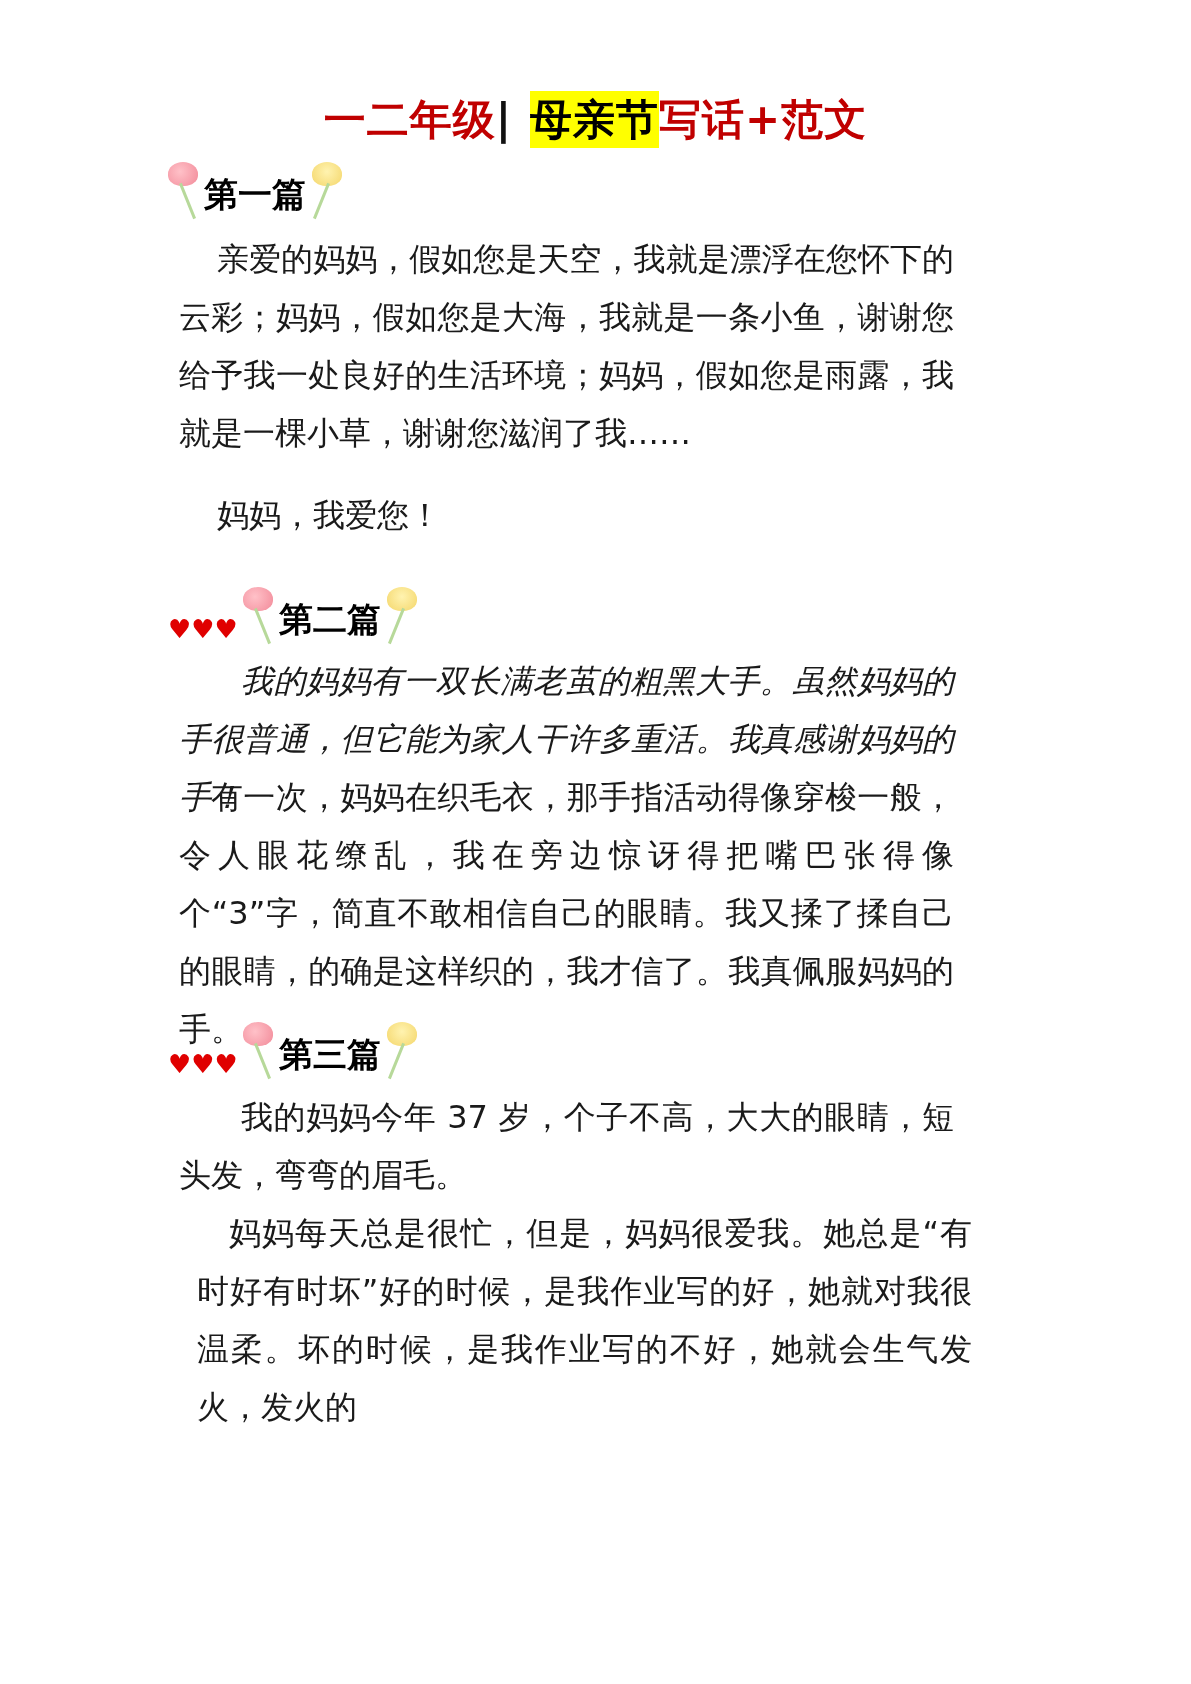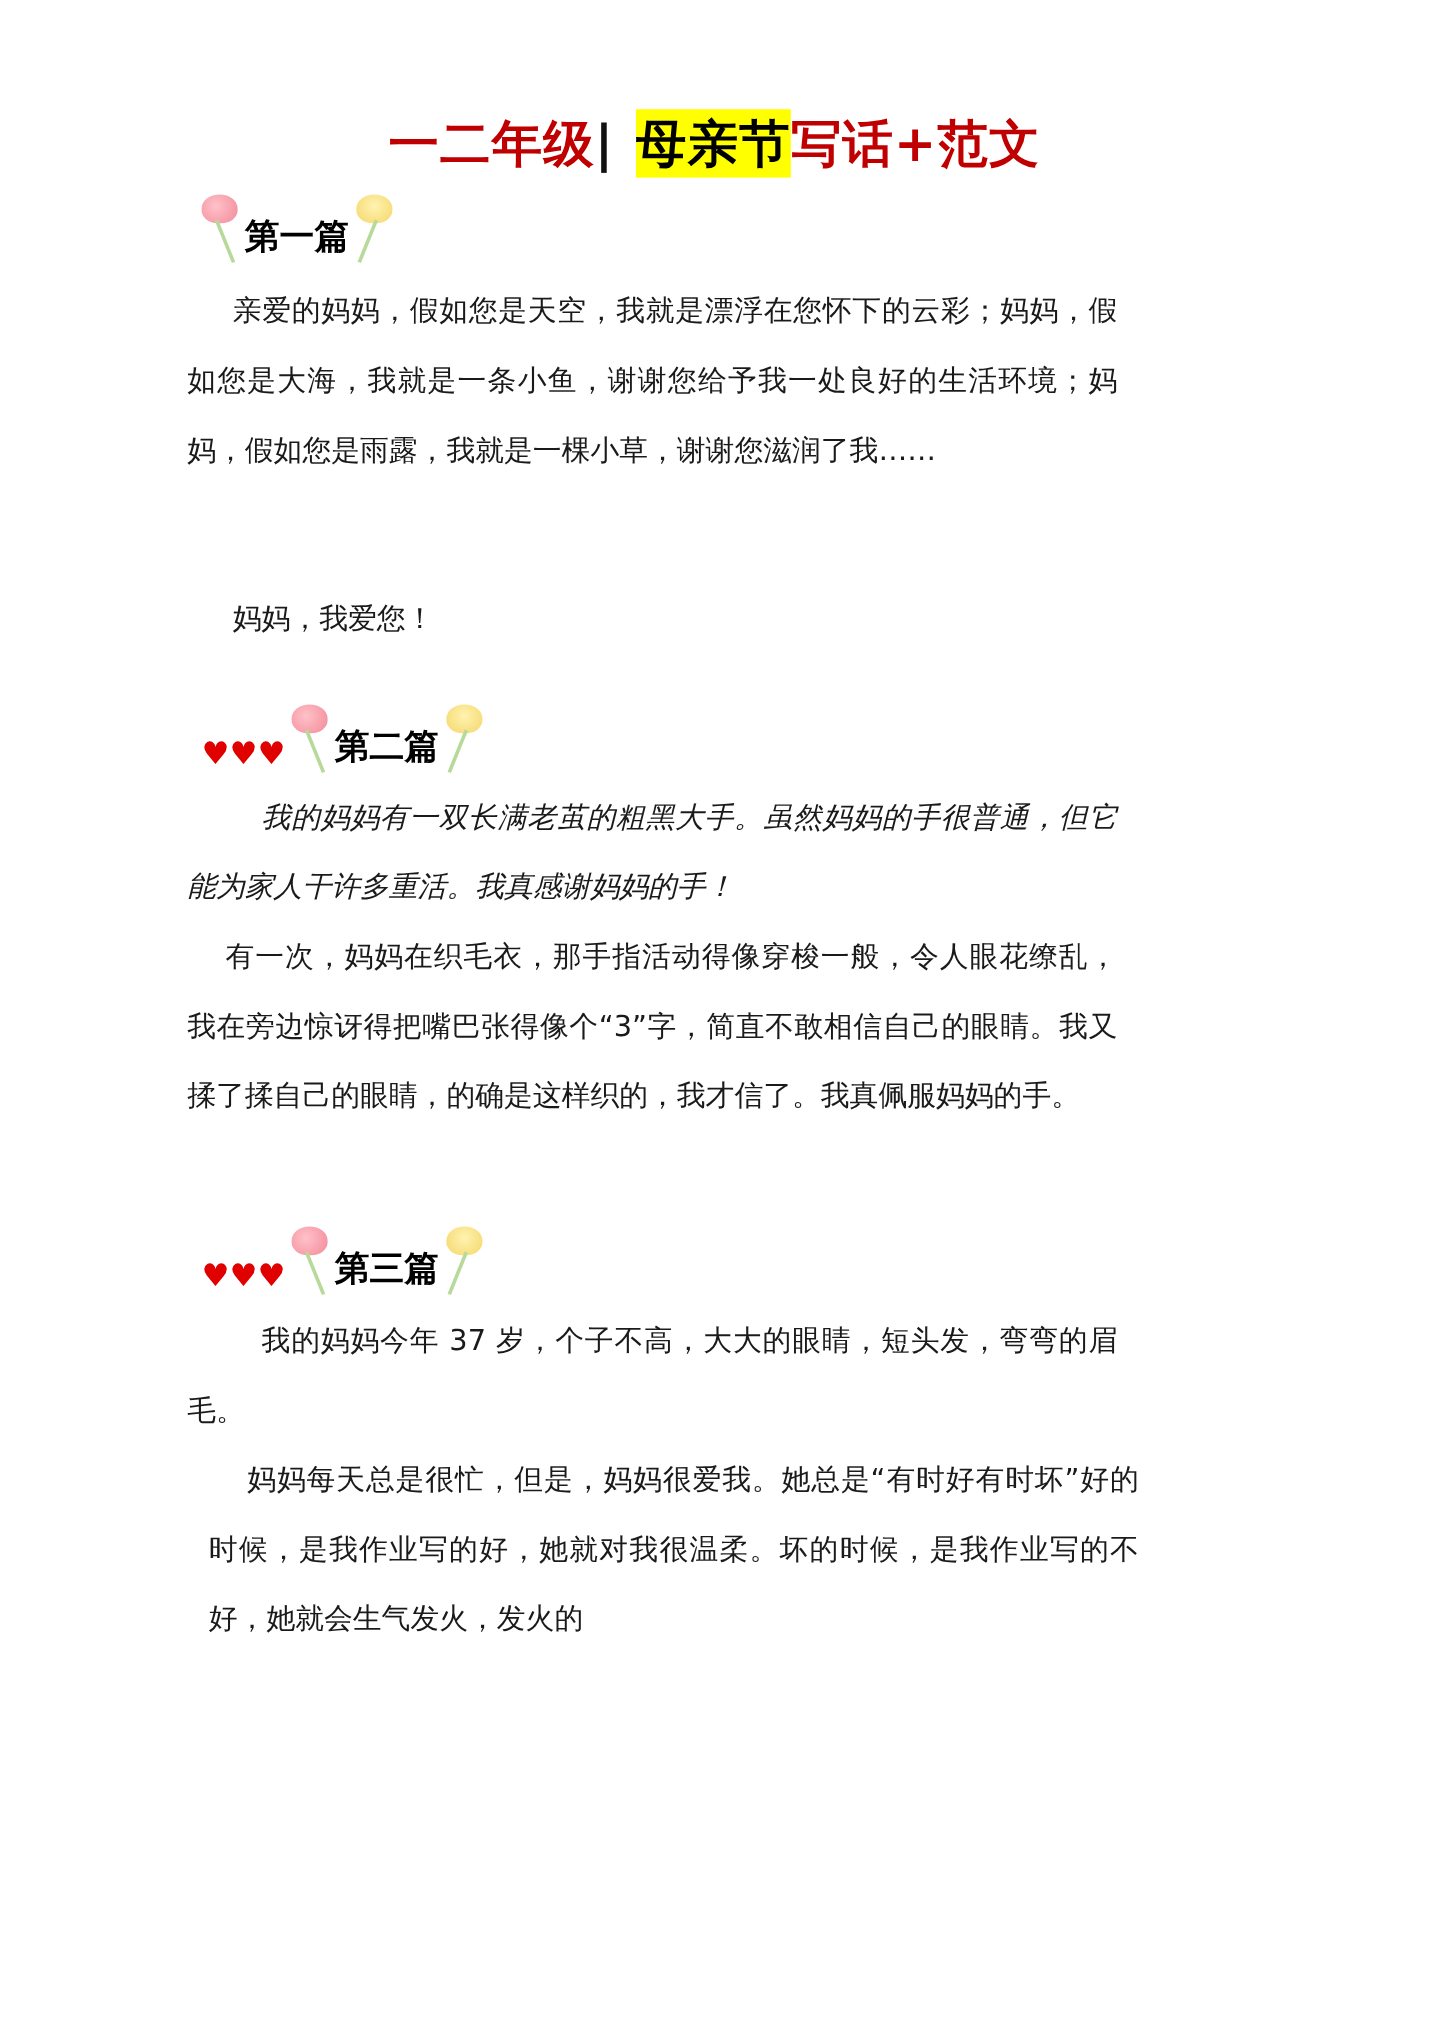--- a/index.html
+++ b/index.html
@@ -12,22 +12,22 @@
   .heading { position:absolute; height:70px; display:flex; align-items:flex-end; }
   .hearts { display:flex; margin-right:8px; margin-bottom:6px; }
   .heart { color:#e00000; font-size:26px; line-height:20px; margin-right:-3px; }
   .flower { width:34px; height:58px; position:relative; }
   .flower .bloom { position:absolute; top:0; width:30px; height:24px; border-radius:50% 50% 45% 45%; }
   .flower .stem { position:absolute; top:20px; width:3px; height:38px; background:#b7d99a; }
   .flower.pink .bloom { left:0; background:radial-gradient(circle at 40% 40%, #ffc1c8, #f28a99); }
   .flower.pink .stem { left:18px; transform:rotate(-22deg); }
   .flower.yellow .bloom { right:0; background:radial-gradient(circle at 50% 40%, #fff3b0, #f4d66a); }
   .flower.yellow .stem { left:12px; transform:rotate(22deg); }
-  .htext { font-size:29px; font-weight:bold; color:#000; margin:0 2px 2px 2px; }
-  .para { position:absolute; left:156px; width:775px; font-size:24px; line-height:58px;
+  .htext { font-size:34px; font-weight:bold; color:#000; margin:0 2px 2px 2px; }
+  .para { position:absolute; left:179px; width:775px; font-size:32px; line-height:58px;
           color:#1a1a1a; text-align:justify; }
 </style>
 </head>
 <body>
 
 <div class="title">
   <span>一二年级</span><span class="bar">|</span><span class="hl">母亲节</span><span>写话+范文</span>
 </div>
 
 <div class="heading" style="top:150px; left:168px;">

